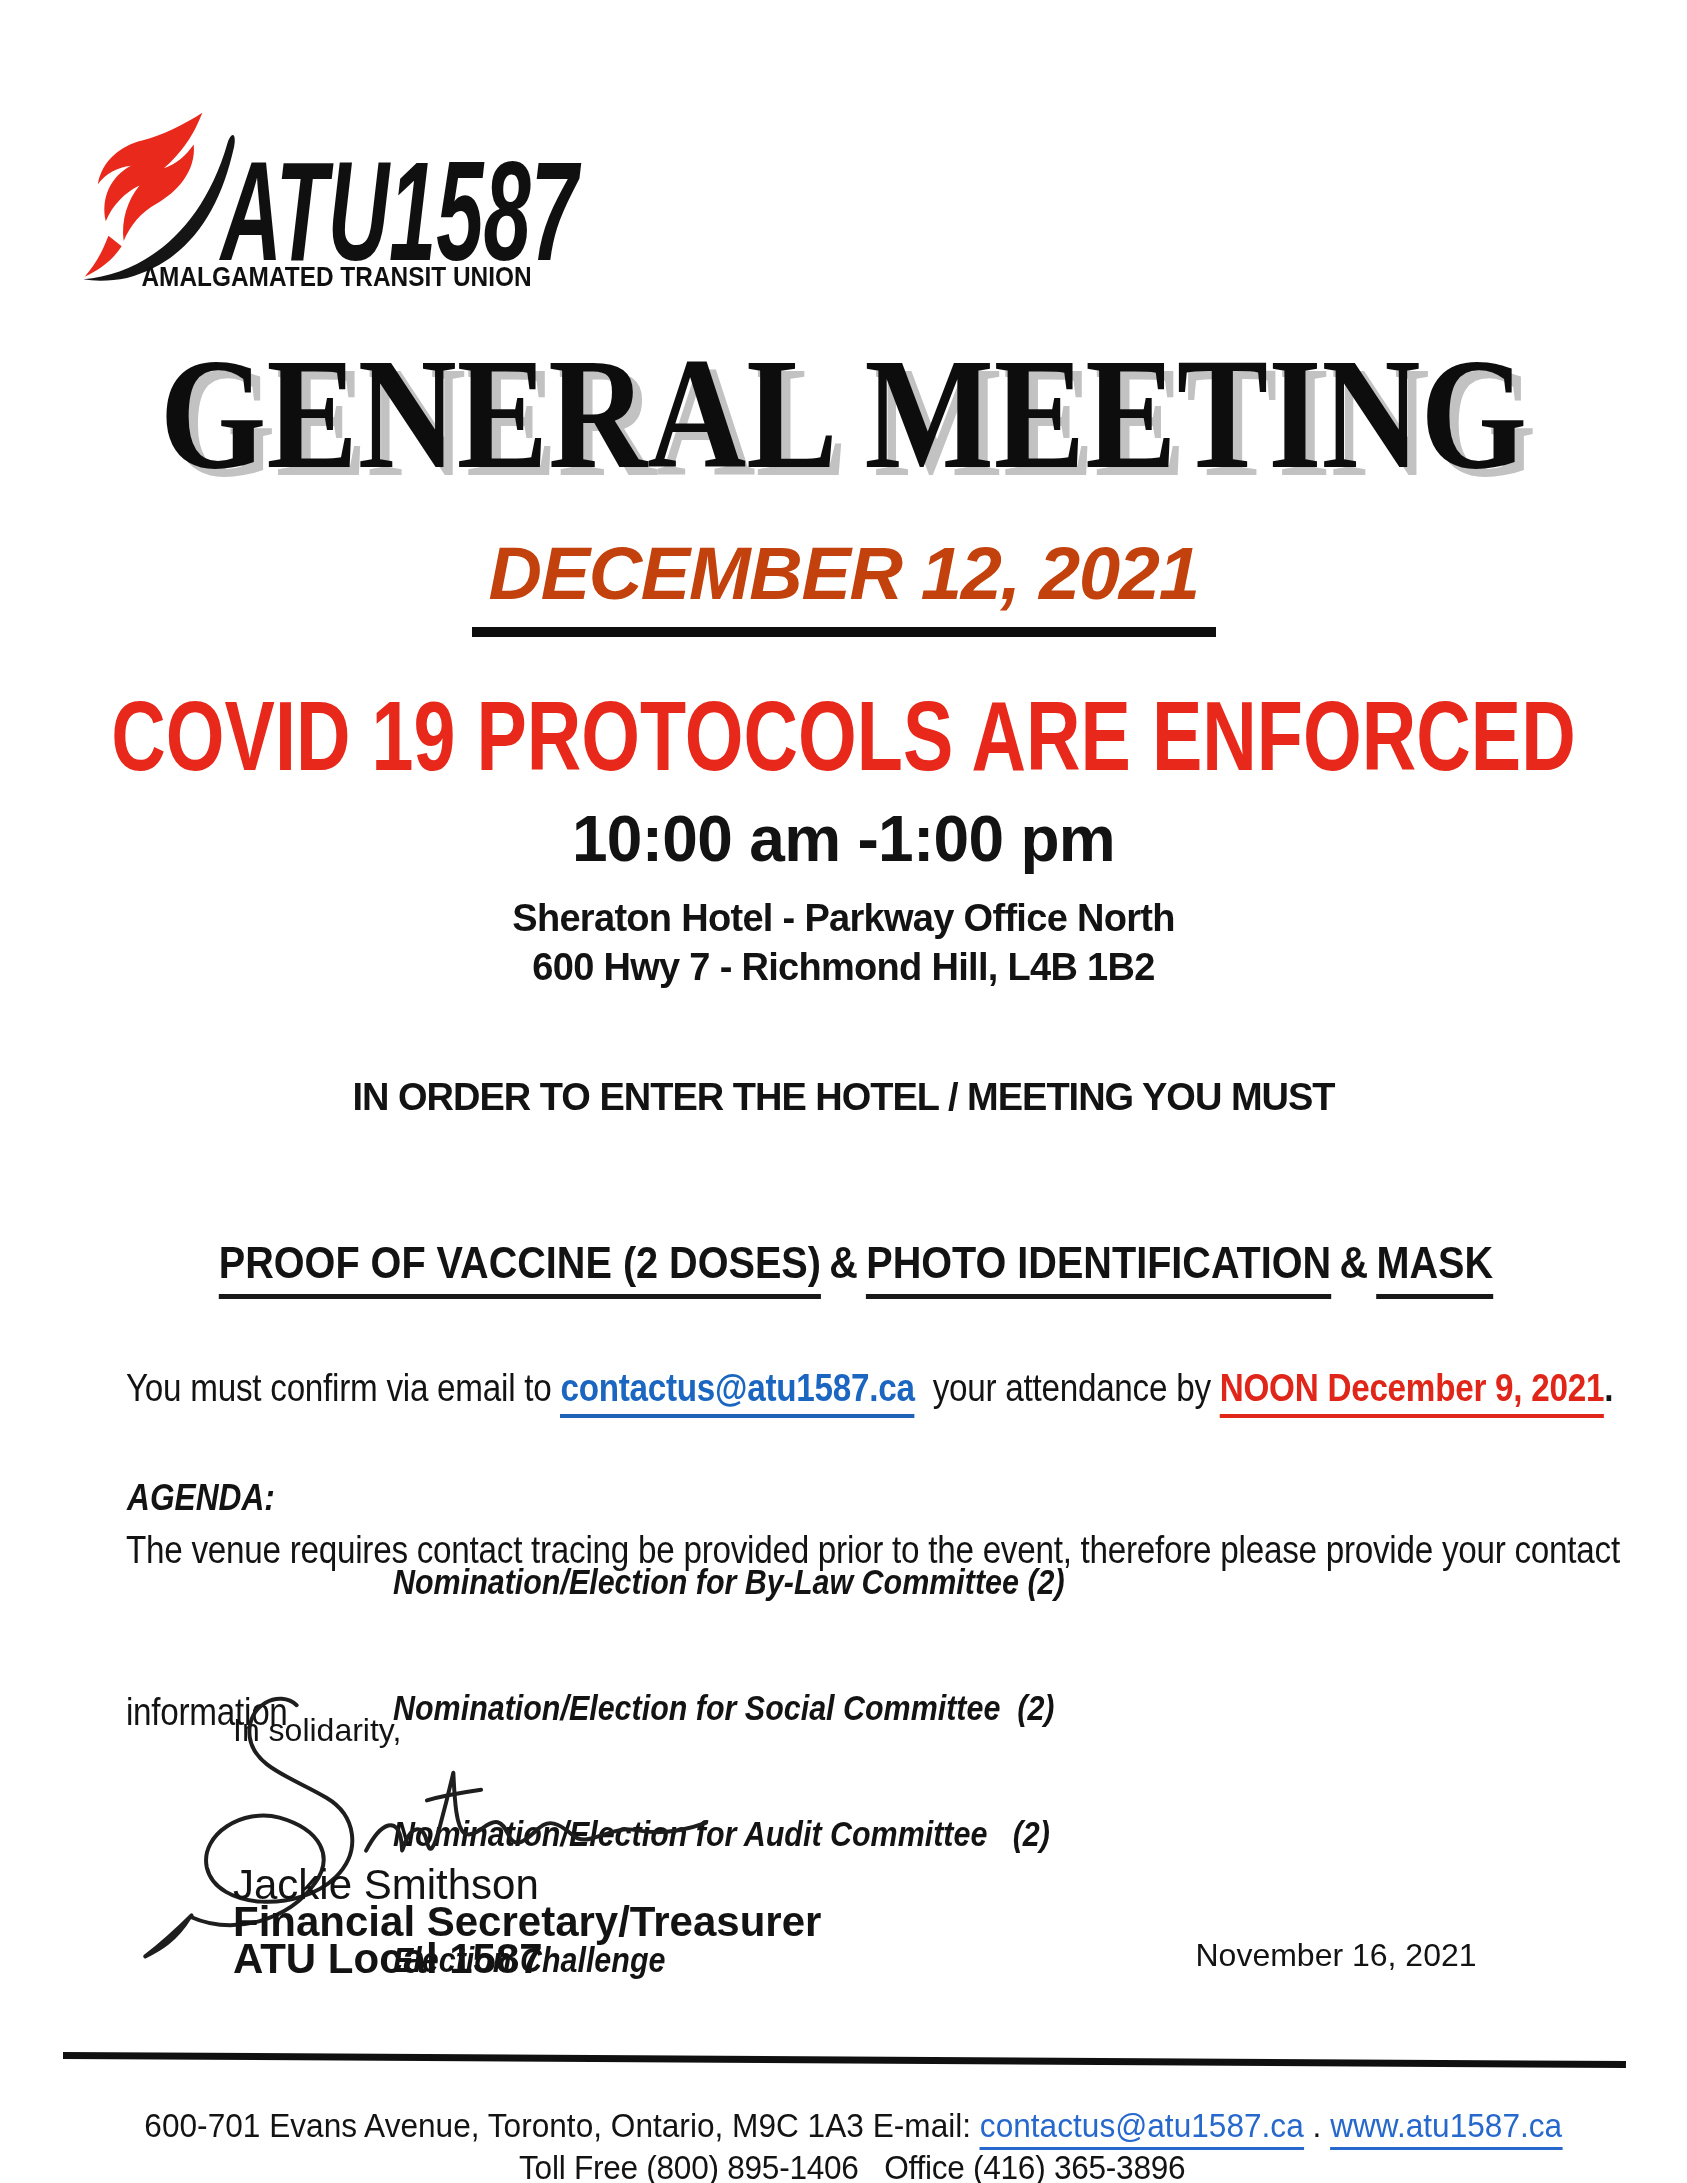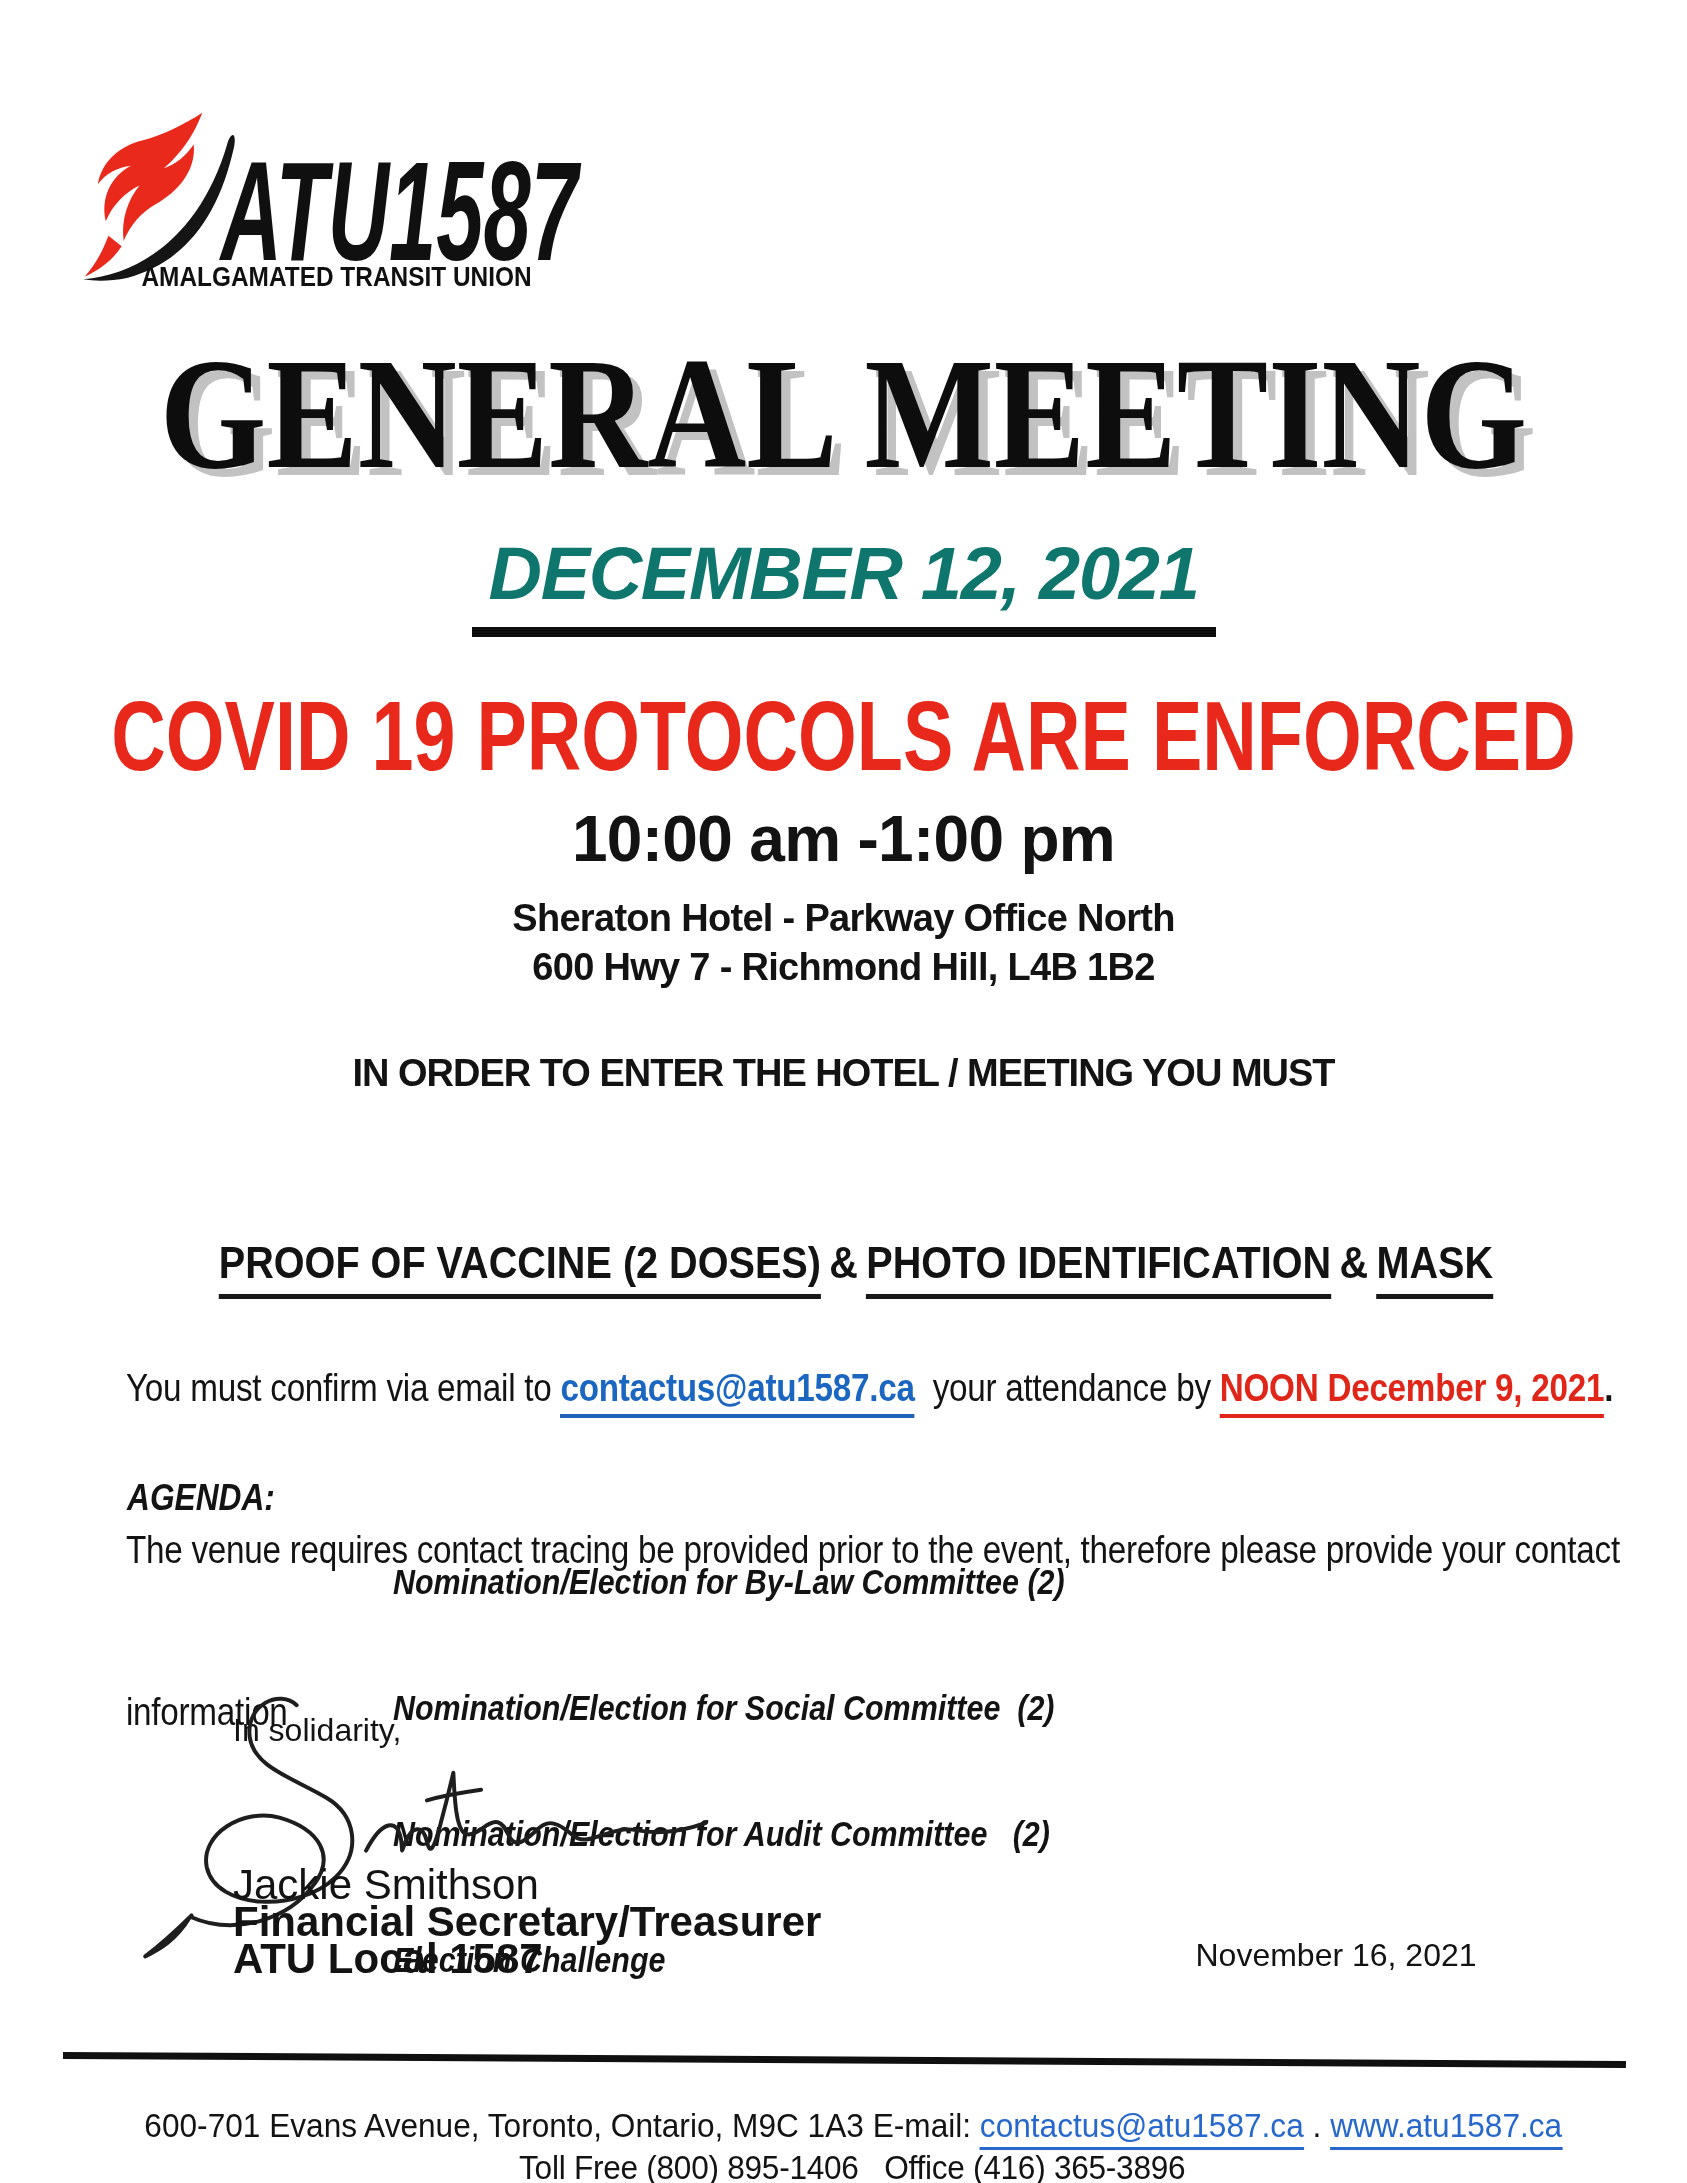--- a/index.html
+++ b/index.html
@@ -13,32 +13,32 @@
   
   #logo{left:78px;top:106px;}
 
   
   #title-svg{left:0;top:334px;}
 
   
   #date-line{top:531px;}
   .date-text{
     display:inline-block;font-size:74px;font-weight:bold;font-style:italic;
-    letter-spacing:-1.3px;color:#0f766e;
+    letter-spacing:-1.3px;color:#c2410c;
     border-bottom:10px solid #0e0e0e;padding:0 17px 10.6px 17px;
   }
 
   
   #covid-svg{left:0;top:677px;}
 
   #time-line{top:802px;font-size:64px;font-weight:bold;letter-spacing:-0.7px;}
 
   #venue{top:894px;font-size:38px;font-weight:bold;line-height:49px;letter-spacing:-0.7px;}
 
-  #entry{top:1051px;font-size:38px;font-weight:bold;line-height:44px;letter-spacing:-1px;}
+  #entry{top:1075px;font-size:38px;font-weight:bold;line-height:44px;letter-spacing:-1px;}
 
   #reqs{top:1188px;font-size:44px;font-weight:bold;white-space:pre;}
   #reqs .squeeze{display:inline-block;transform:scaleX(0.90);transform-origin:50% 50%;}
   .u-req{border-bottom:5.3px solid #181818;padding-bottom:7.3px;}
   .amp{margin:0 9.3px;}
 
   
   #para{left:126px;top:1253px;font-size:38px;line-height:54px;white-space:pre;
         transform:scaleX(0.875);transform-origin:left top;letter-spacing:-0.3px;}
   .link-body{color:#1a66c0;font-weight:bold;border-bottom:4.6px solid #1f63b8;padding-bottom:4.6px;}

